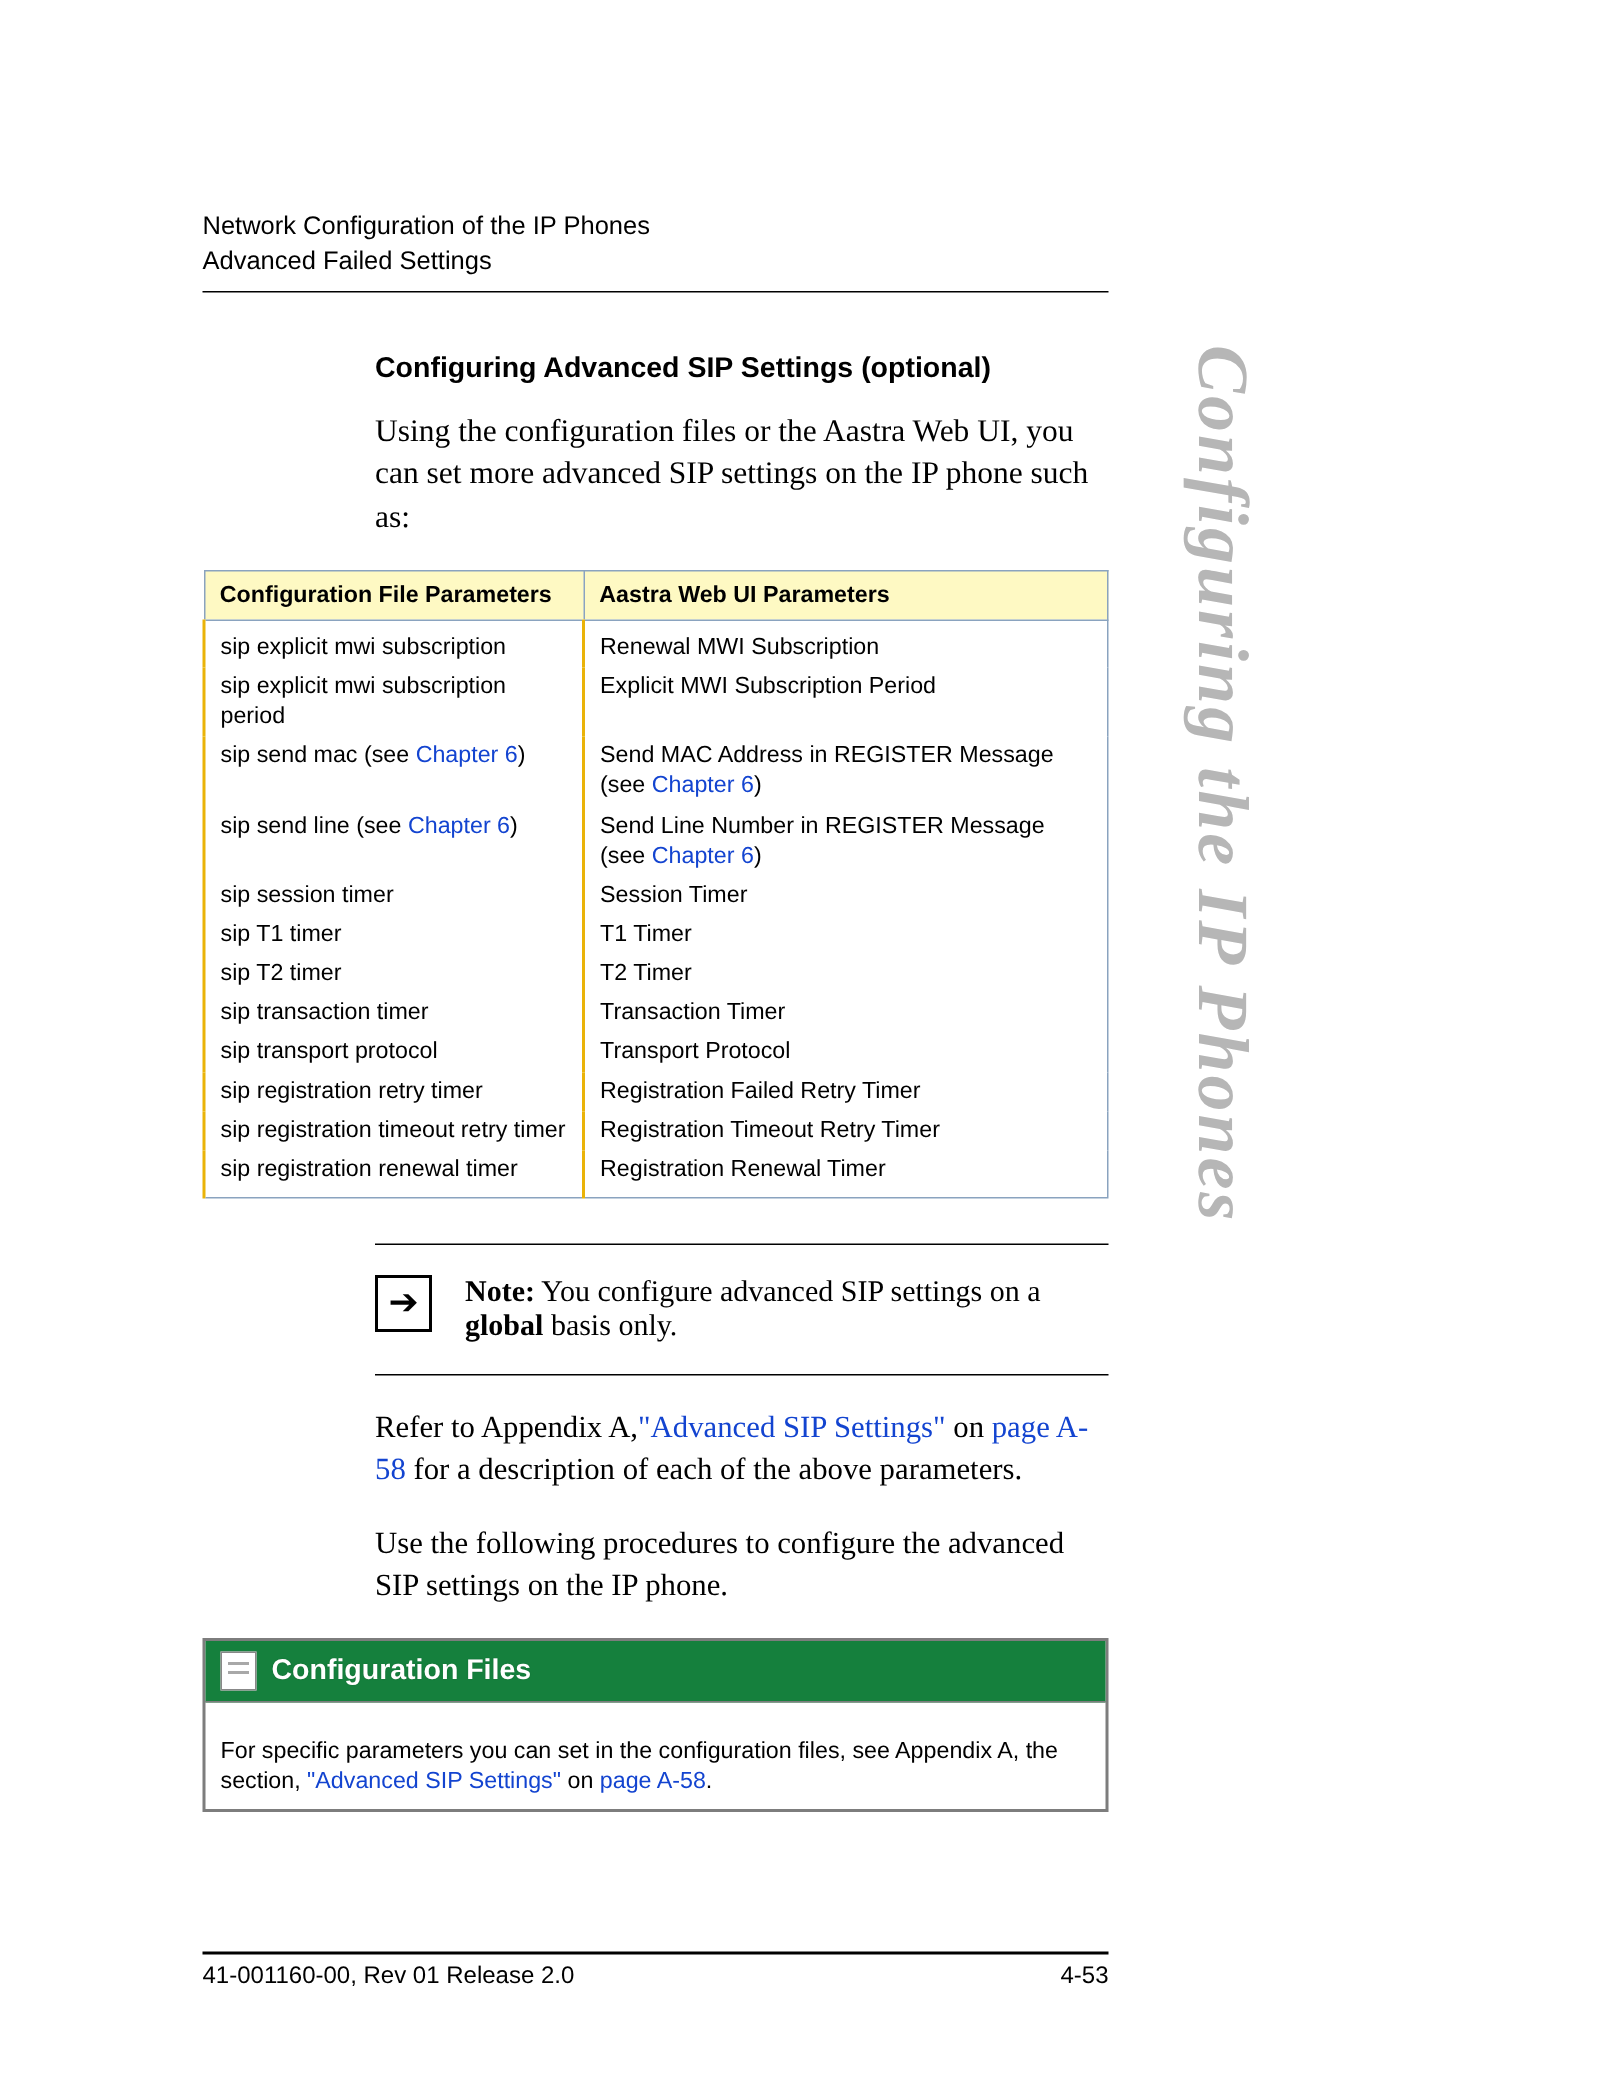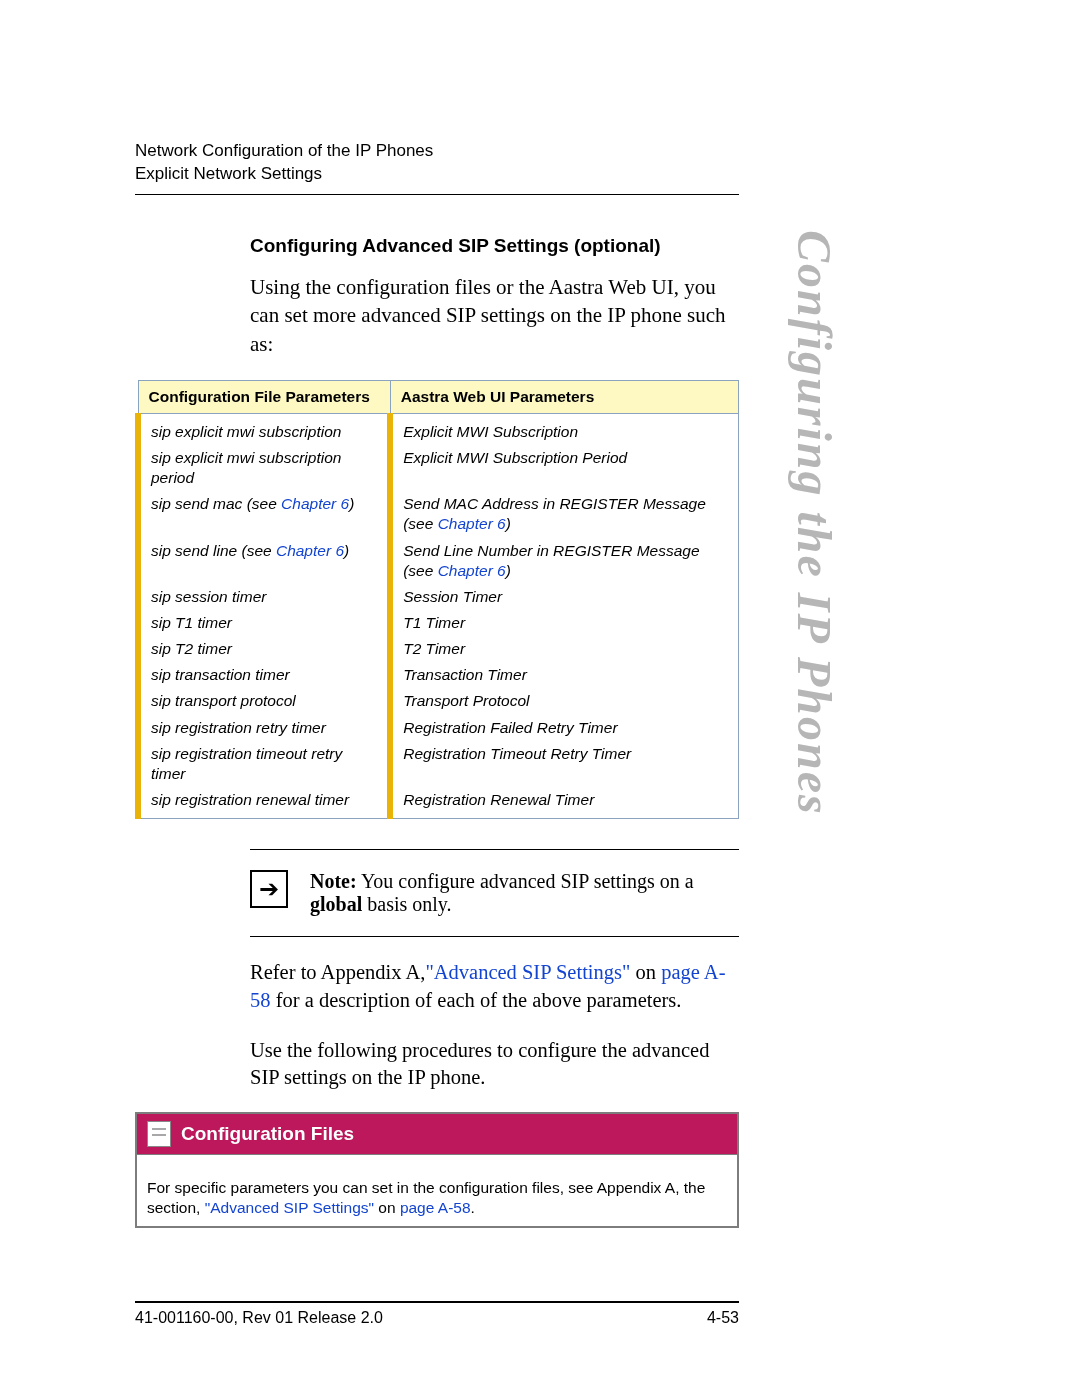--- a/index.html
+++ b/index.html
@@ -56,25 +56,24 @@
   }
   table.params th {
     background: #fef9c3;
     text-align: left;
     font-weight: bold;
     padding: 7px 10px;
     border: 1px solid #8aa3bf;
   }
   table.params td {
     padding: 3px 10px;
-    border-left: 6px solid #eab308;
+    border-left: 2px solid #eab308;
     border-right: 1px solid #8aa3bf;
     vertical-align: top;
     line-height: 1.3;
-    font-style: italic;
   }
   table.params tr:first-child td { padding-top: 8px; }
   table.params tr:last-child td { padding-bottom: 8px; }
   .link { color: #1344d0; text-align: right; }
   .note-block {
     margin-top: 30px;
     border-top: 1px solid #000;
     border-bottom: 1px solid #000;
     padding: 20px 0;
   }
@@ -104,21 +103,21 @@
     line-height: 1.35;
     margin-top: 22px;
   }
   .config-box {
     margin-left: -115px;
     margin-top: 20px;
     border: 2px solid #7d7d7d;
     box-sizing: border-box;
   }
   .config-head {
-    background: #be185d;
+    background: #15803d;
     padding: 7px 10px;
     display: flex;
     align-items: center;
     gap: 10px;
     border-bottom: 1px solid #7d7d7d;
   }
   .config-head .icon {
     width: 22px;
     height: 24px;
     background: #fff;
@@ -175,41 +174,41 @@
     margin-top: 6px;
     gap: 42px;
   }
 </style>
 </head>
 <body>
 
 <div class="page">
   <div class="header">
     <div class="header-line1">Network Configuration of the IP Phones</div>
-    <div class="header-line2">Explicit Network Settings</div>
+    <div class="header-line2">Advanced Failed Settings</div>
     <hr class="hr">
   </div>
 
   <div class="side-title">Configuring the IP Phones</div>
 
   <div class="content">
     <div class="section-title">Configuring Advanced SIP Settings (optional)</div>
     <div class="intro">Using the configuration files or the Aastra Web UI, you can set more advanced SIP settings on the IP phone such as:</div>
 
     <table class="params">
       <thead>
         <tr>
           <th style="width:42%">Configuration File Parameters</th>
           <th>Aastra Web UI Parameters</th>
         </tr>
       </thead>
       <tbody id="param-rows">
           <tr>
             <td><span>sip explicit mwi subscription</span></td>
-            <td><span>Explicit MWI Subscription</span></td>
+            <td><span>Renewal MWI Subscription</span></td>
           </tr>
           <tr>
             <td><span>sip explicit mwi subscription period</span></td>
             <td><span>Explicit MWI Subscription Period</span></td>
           </tr>
           <tr>
             <td><span>sip send mac (see </span><span class="link">Chapter 6</span><span>)</span></td>
             <td><span>Send MAC Address in REGISTER Message (see </span><span class="link">Chapter 6</span><span>)</span></td>
           </tr>
           <tr>

